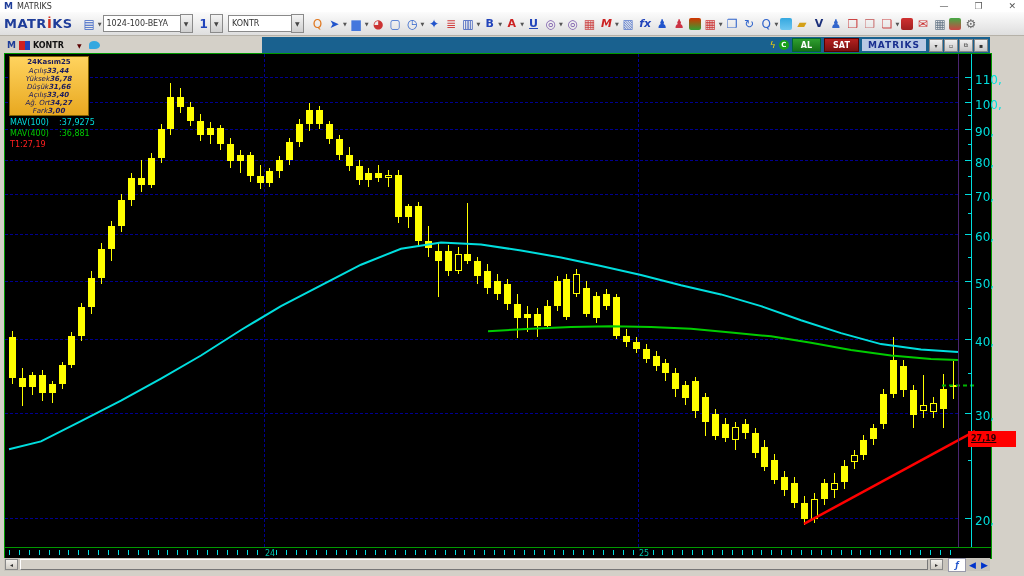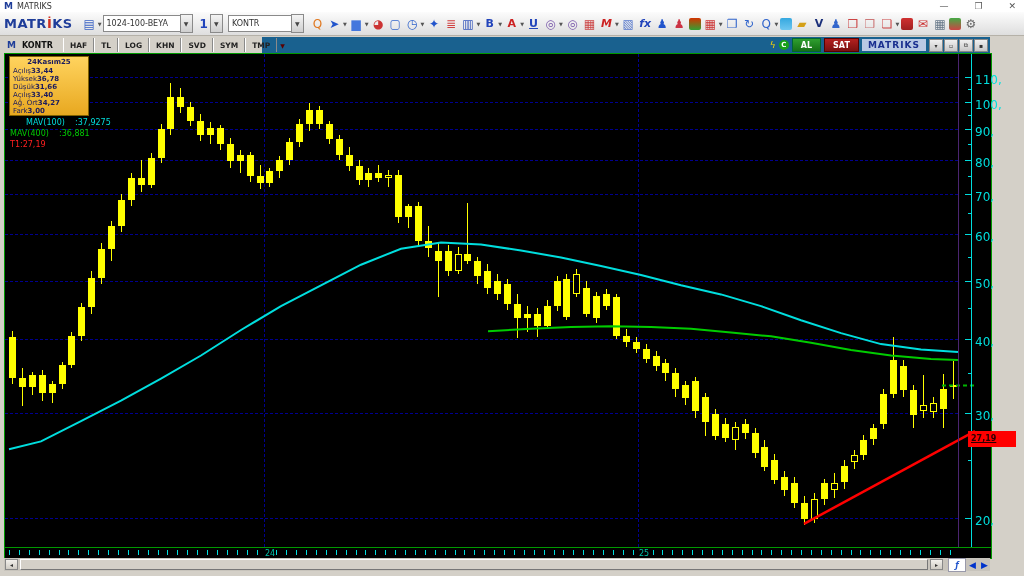--- a/index.html
+++ b/index.html
@@ -61,21 +61,21 @@
   .ylab{position:absolute;left:970px;font-size:12px;color:#00dede;}
   .greensep{position:absolute;left:0;top:493px;width:986px;height:1px;background:#009900;}
   .xtick{position:absolute;top:496px;width:1px;height:5px;background:#00dede;}
   .xlab{position:absolute;top:495px;font-size:8px;color:#00c0a8;background:#000;padding:0 1px;}
   #flag{position:absolute;left:963px;width:48px;height:16px;background:#ff0000;color:#2a0000;
         font-size:8px;font-weight:bold;display:flex;align-items:center;padding-left:3px;z-index:6;box-sizing:border-box;}
   
   #infobox{position:absolute;left:4px;top:2px;width:78px;background:linear-gradient(#ffd24d,#euna);
         background:linear-gradient(#ffd35e,#e8a820);border:1px solid #806000;font-size:7px;color:#1a1a5e;z-index:5;}
   #infobox .tt{text-align:center;font-weight:bold;padding:1px 0;}
-  #infobox .row{display:flex;justify-content:flex-start;padding:0 3px;line-height:8px;}
+  #infobox .row{display:flex;justify-content:center;padding:0 3px;line-height:8px;font-style:italic;}
   #infobox .val{font-weight:bold;}
   .leg{position:absolute;left:5px;font-size:8px;z-index:5;}
   
   #scroll{left:4px;top:558px;width:986px;height:13px;background:#c8c4bc;}
   .sbtn{position:absolute;top:1px;width:13px;height:11px;background:linear-gradient(#f2f0ec,#cfcbc3);
         border:1px solid #888;font-size:6px;color:#333;display:flex;align-items:center;justify-content:center;box-sizing:border-box;}
   #thumb{position:absolute;left:16px;top:1px;width:908px;height:11px;background:#d4d0c8;
         border:1px solid;border-color:#fff #777 #777 #fff;box-sizing:border-box;}
   .navarrow{font-size:9px;color:#0033cc;}
   #fxbtn{position:absolute;left:944px;top:0;width:16px;height:12px;background:#fff;border:1px solid #99a;
@@ -232,29 +232,20 @@
         <span class="g" style="color: rgb(102, 102, 102);">⚙</span>
       </span>
     </span>
 </div>
 
 <div class="abs" id="titlebar">
   <div id="tb-left">
     <span class="mico">M</span>
     <span class="symico"></span>
     <span id="tb-symbol">KONTR</span>
-    <span id="pbtns" style="display:flex;height:14px;">
-        <span class="pbtn">HAF</span>
-        <span class="pbtn">TL</span>
-        <span class="pbtn">LOG</span>
-        <span class="pbtn">KHN</span>
-        <span class="pbtn">SVD</span>
-        <span class="pbtn">SYM</span>
-        <span class="pbtn">TMP</span>
-      </span>
     <span class="tb-caret">▼</span>
     <span class="bird"></span>
   </div>
   <div id="tb-right">
     <span class="bolt">ϟ</span>
     <span class="cbadge">C</span>
     <span class="albtn">AL</span>
     <span class="satbtn">SAT</span>
     <span class="brandpatch">MATRIKS</span>
     <span id="minibtns" style="display:flex;gap:1px;">
@@ -638,21 +629,21 @@
           <span class="lbl">Ağ. Ort</span>
           <span class="val">34,27</span>
         </div>
         <div class="row">
           <span class="lbl">Fark</span>
           <span class="val">3,00</span>
         </div>
       </div>
   </div>
   <div id="legend">
-      <div class="leg" style="top: 64px; color: rgb(0, 222, 222); white-space: pre; margin-left: 16px;">MAV(100)    :37,9275</div>
+      <div class="leg" style="top: 64px; color: rgb(0, 222, 222); white-space: pre;">MAV(100)    :37,9275</div>
       <div class="leg" style="top: 75px; color: rgb(0, 204, 0); white-space: pre;">MAV(400)    :36,881</div>
       <div class="leg" style="top: 86px; color: rgb(255, 32, 32); white-space: pre;">T1:27,19</div>
     </div>
 </div>
 
 <div class="abs" id="scroll">
   <span class="sbtn" style="left:1px;">◂</span>
   <div id="thumb"></div>
   <span class="sbtn" style="left:926px;">▸</span>
   <span id="fxbtn">ƒ</span>

